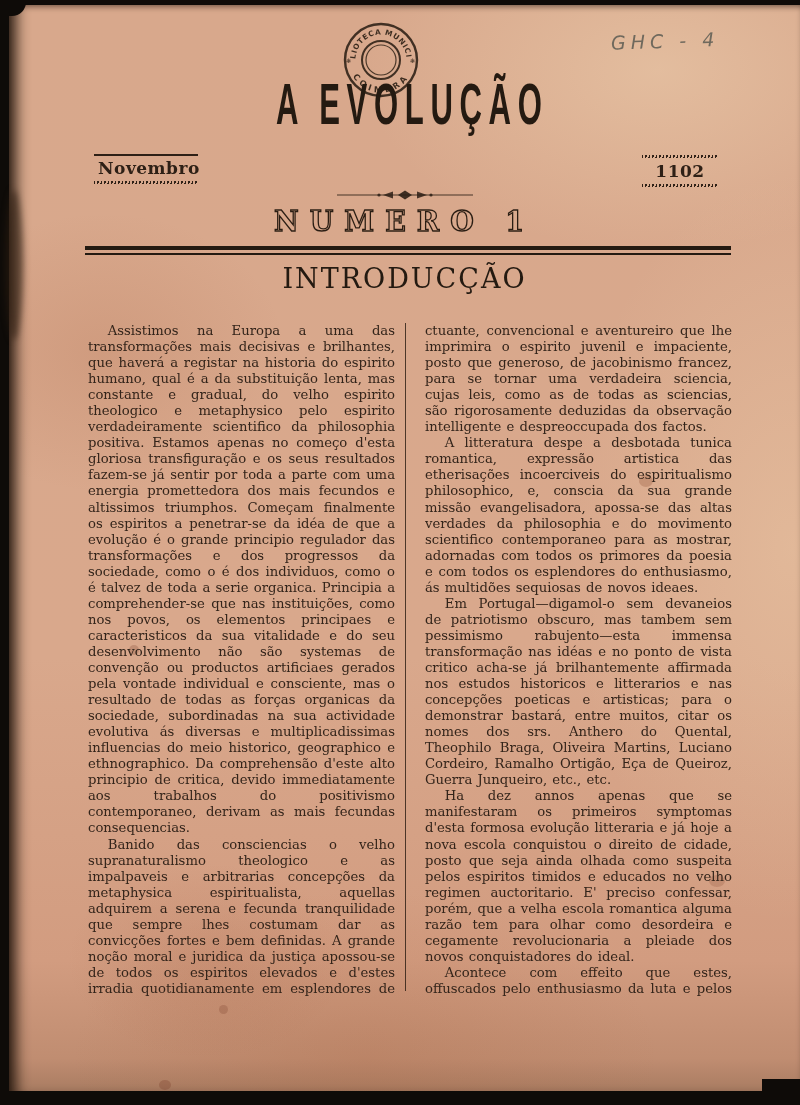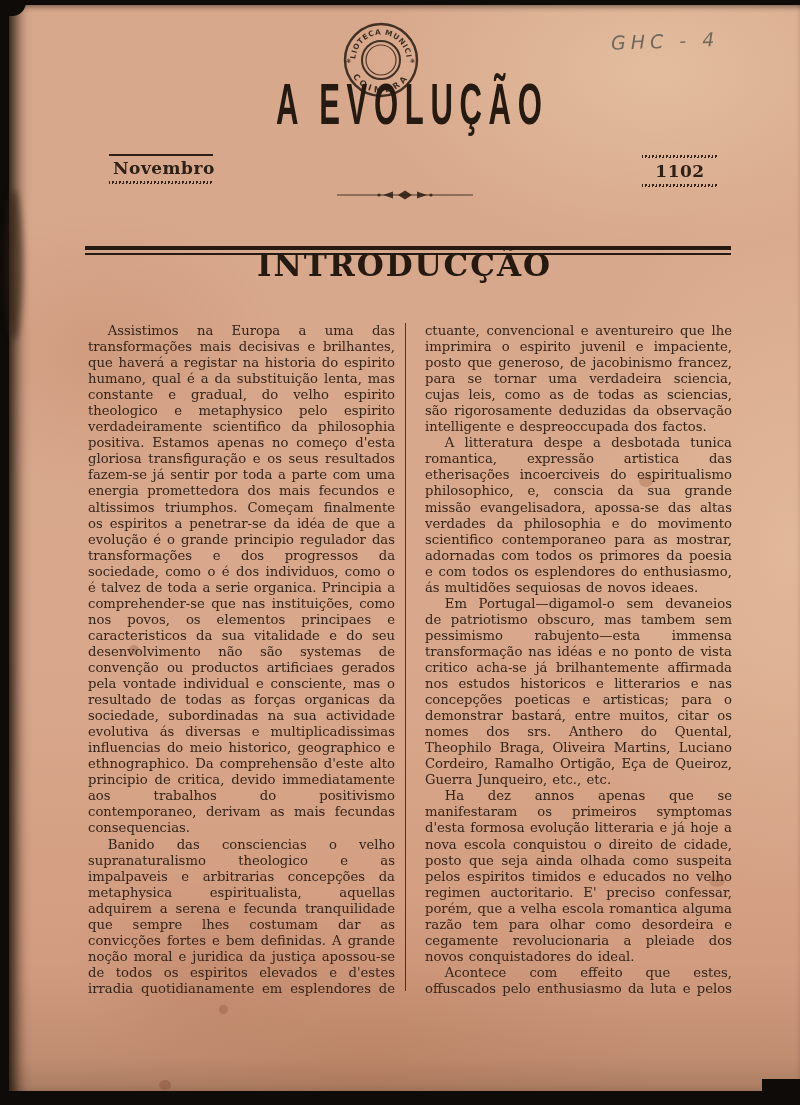--- a/index.html
+++ b/index.html
@@ -43,37 +43,37 @@
     font-weight:700;font-size:42px;letter-spacing:9px;
     color:#241a11;white-space:nowrap;
     transform:scale(.74,1.38);
   }
   .daterow{position:absolute;left:85px;top:148px;width:637px;height:36px;}
   .datebox{position:absolute;top:0;text-align:center;color:#2e2016;}
   .datebox .lbl{font-weight:700;font-size:17px;letter-spacing:.5px;padding:1px 4px;display:block;}
   .rule-straight{height:0;border-top:2px solid #2e2016;margin:1px 0;}
   .rule-wavy{height:3px;margin:2px 0;
     background:repeating-linear-gradient(104deg,#2e2016 0 1.4px,transparent 1.4px 3.4px);}
-  .box-month{left:15px;width:104px;}
+  .box-month{left:0;width:104px;}
   .box-year{left:548px;width:76px;}
 
   .ornament{position:absolute;left:0;top:183px;width:100%;display:flex;justify-content:center;}
   .issue{
     position:absolute;left:0;top:201px;width:100%;
     text-align:center;
     font-family:"DejaVu Serif", serif;font-weight:700;font-size:27px;letter-spacing:11px;
     color:transparent;-webkit-text-stroke:1.3px #2a1d13;
   }
   .double-rule{
     position:absolute;left:76px;top:241px;width:646px;height:3px;
     border-top:4px solid #241a11;border-bottom:2px solid #241a11;
   }
   .heading{
-    position:absolute;left:0;top:242px;width:100%;text-align:center;
-    font-size:31px;letter-spacing:2px;color:#241a11;font-weight:700;
+    position:absolute;left:0;top:258px;width:100%;text-align:center;
+    font-size:27px;letter-spacing:2px;color:#241a11;font-weight:400;
   }
 
   .annotation{
     position:absolute;left:602px;top:24px;width:160px;
     font-family:"DejaVu Sans", sans-serif;
     font-size:19px;letter-spacing:5px;color:#6f695d;
     transform:rotate(-2deg);font-style:italic;
   }
 
   
@@ -147,20 +147,21 @@
       <svg width="140" height="14">
         <line x1="2" y1="7" x2="138" y2="7" stroke="#2e2016" stroke-width="1.2" opacity=".85"></line>
         <polygon points="63,7 70,2.5 77,7 70,11.5" fill="#2e2016" opacity=".9"></polygon>
         <polygon points="48,7 58,3.5 58,10.5" fill="#2e2016" opacity=".85"></polygon>
         <polygon points="92,7 82,3.5 82,10.5" fill="#2e2016" opacity=".85"></polygon>
         <circle cx="44" cy="7" r="1.6" fill="#2e2016" opacity=".85"></circle>
         <circle cx="96" cy="7" r="1.6" fill="#2e2016" opacity=".85"></circle>
       </svg>
     </div>
 
+    <div class="issue">NUMERO 1</div>
 
     <div class="double-rule"></div>
 
     <div class="heading">INTRODUCÇÃO</div>
 
     <div class="columns">
       <div class="col col-left" id="col-left">
           <p class="para">Assistimos na Europa a uma das transformações mais decisivas e brilhantes, que haverá a registar na historia do espirito humano, qual é a da substituição lenta, mas constante e gradual, do velho espirito theologico e metaphysico pelo espirito verdadeiramente scientifico da philosophia positiva. Estamos apenas no começo d'esta gloriosa transfiguração e os seus resultados fazem-se já sentir por toda a parte com uma energia promettedora dos mais fecundos e altissimos triumphos. Começam finalmente os espiritos a penetrar-se da idéa de que a evolução é o grande principio regulador das transformações e dos progressos da sociedade, como o é dos individuos, como o é talvez de toda a serie organica. Principia a comprehender-se que nas instituições, como nos povos, os elementos principaes e caracteristicos da sua vitalidade e do seu desenvolvimento não são systemas de convenção ou productos artificiaes gerados pela vontade individual e consciente, mas o resultado de todas as forças organicas da sociedade, subordinadas na sua actividade evolutiva ás diversas e multiplicadissimas influencias do meio historico, geographico e ethnographico. Da comprehensão d'este alto principio de critica, devido immediatamente aos trabalhos do positivismo contemporaneo, derivam as mais fecundas consequencias.</p>
           <p class="para">Banido das consciencias o velho supranaturalismo theologico e as impalpaveis e arbitrarias concepções da metaphysica espiritualista, aquellas adquirem a serena e fecunda tranquilidade que sempre lhes costumam dar as convicções fortes e bem definidas. A grande noção moral e juridica da justiça apossou-se de todos os espiritos elevados e d'estes irradia quotidianamente em esplendores de verdade por sobre todas as almas, elevando-as para o bem e ungindo-as para o dever.</p>
         </div>

